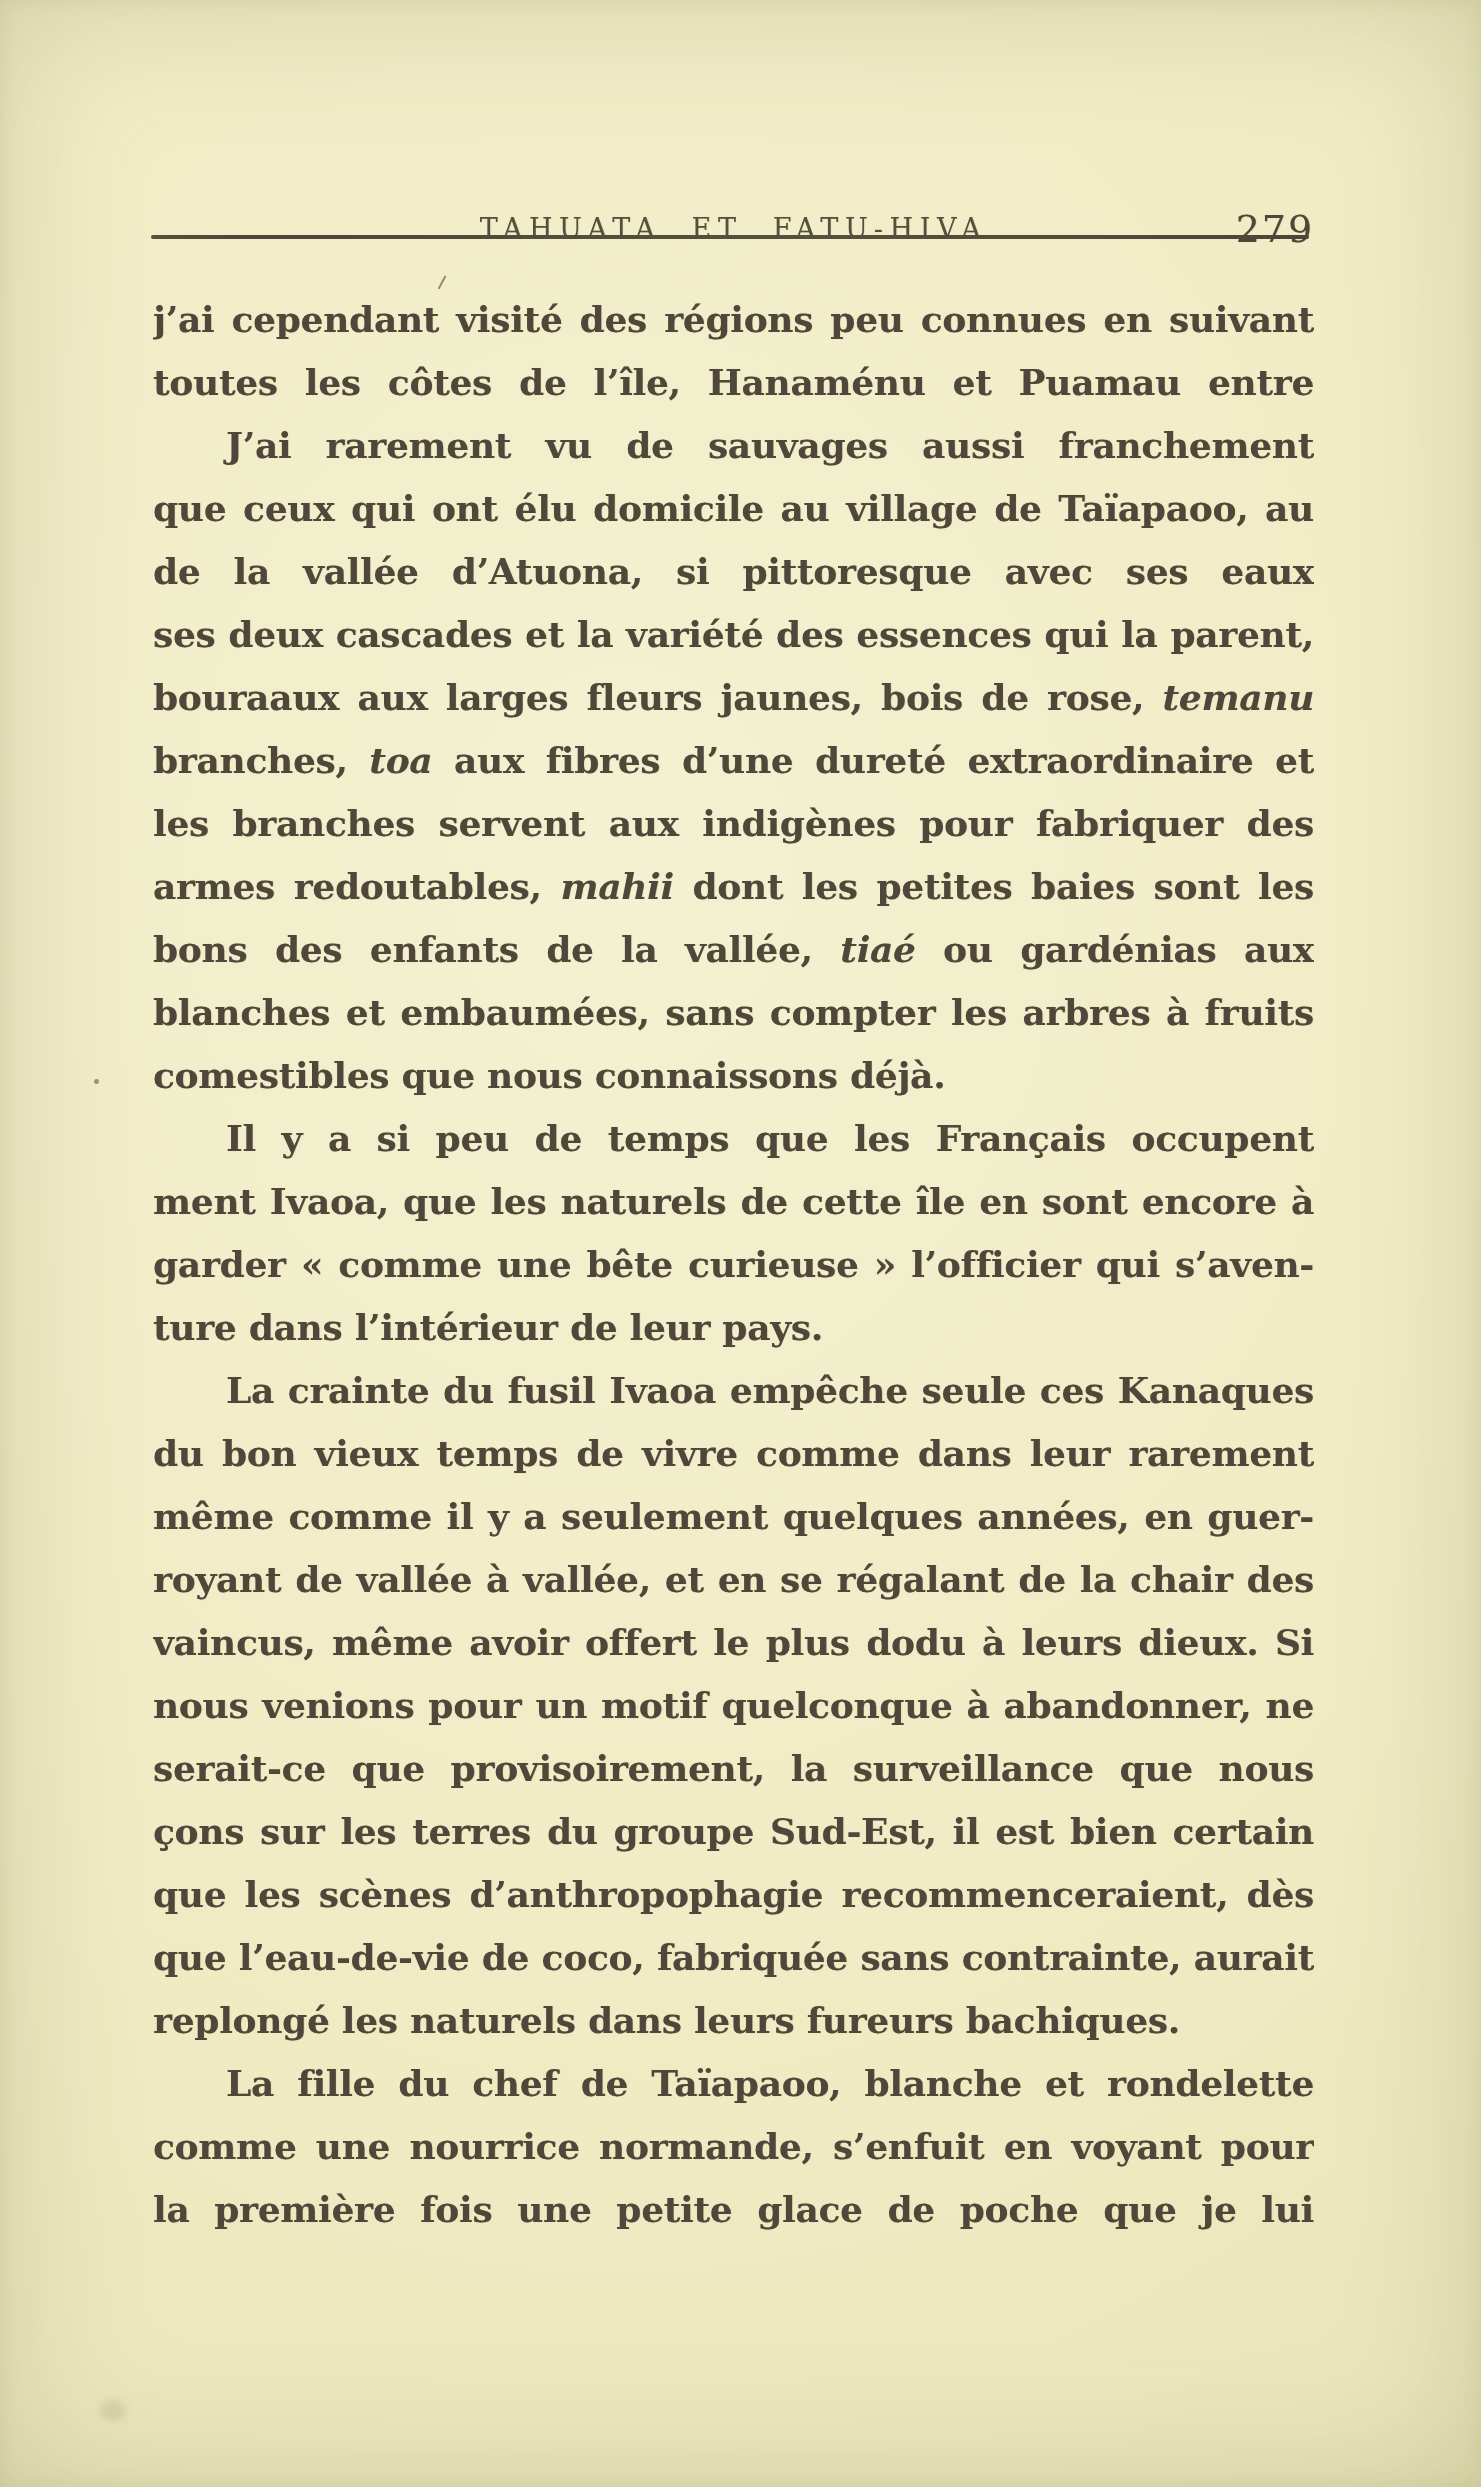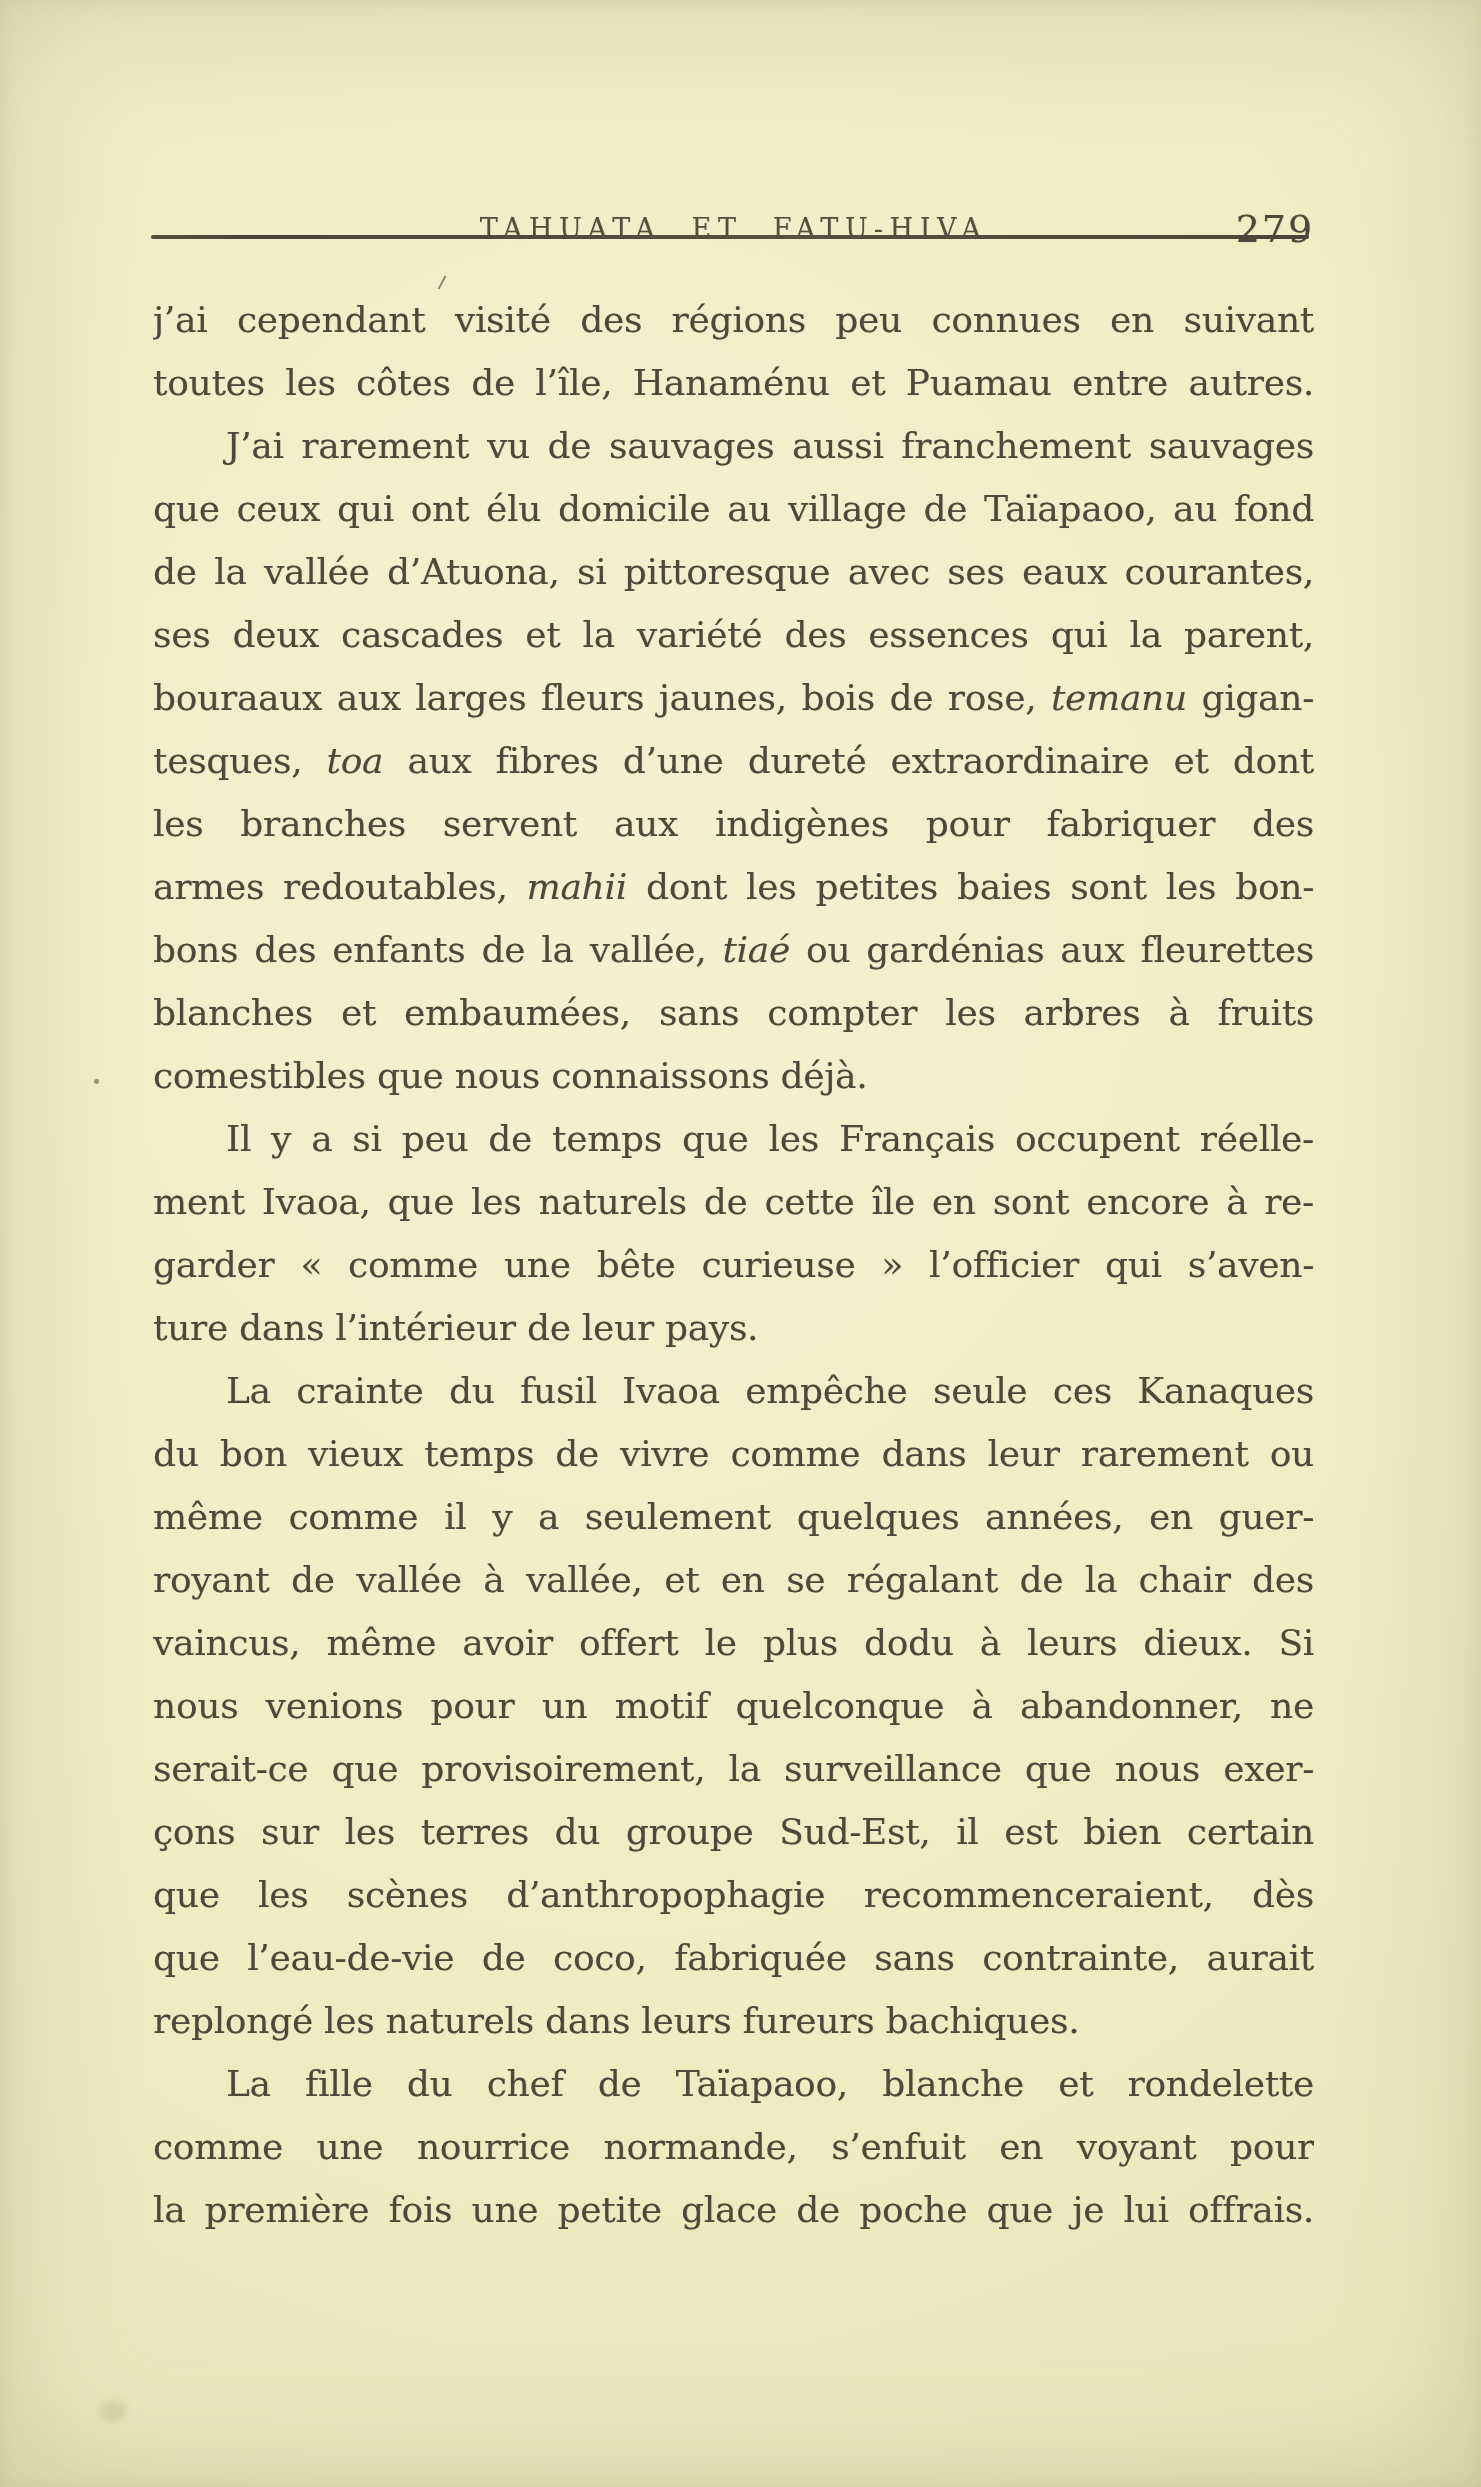--- a/index.html
+++ b/index.html
@@ -34,21 +34,21 @@
     border-radius:1.9px;
   }
   
   .text-block{
     position:absolute;left:153px;top:288px;width:1161px;
     font-size:36px;letter-spacing:-0.3px;
     text-shadow:0.3px 0.3px 0.7px rgba(79,72,58,0.33);
   }
   .line{
     height:63px;line-height:63px;overflow:hidden;
-    text-align:justify;text-align-last:justify;white-space:normal;
+    text-align:justify;text-align-last:justify;white-space:normal;font-weight:bold;
   }
   .line.no-jl{text-align-last:left;}
   .line.indent{padding-left:73px;}
   .it{font-style:italic;}
   
   .speck-dot{
     position:absolute;left:94px;top:1079px;width:4.7px;height:4.7px;
     border-radius:50%;background:rgba(80,74,58,0.55);
   }
   .stray-slash{
@@ -73,21 +73,21 @@
   <div class="header-rule"></div>
 
   <div class="text-block">
       <div class="line"><span>j’ai cependant visité des régions peu connues en suivant</span></div>
       <div class="line"><span>toutes les côtes de l’île, Hanaménu et Puamau entre autres.</span></div>
       <div class="line indent"><span>J’ai rarement vu de sauvages aussi franchement sauvages</span></div>
       <div class="line"><span>que ceux qui ont élu domicile au village de Taïapaoo, au fond</span></div>
       <div class="line"><span>de la vallée d’Atuona, si pittoresque avec ses eaux courantes,</span></div>
       <div class="line"><span>ses deux cascades et la variété des essences qui la parent,</span></div>
       <div class="line"><span>bouraaux aux larges fleurs jaunes, bois de rose, </span><span class="it">temanu</span><span> gigan-</span></div>
-      <div class="line"><span>tesques, </span><span class="it">toa</span><span> aux fibres d’une dureté extraordinaire et dont</span></div>
+      <div class="line"><span>branches, </span><span class="it">toa</span><span> aux fibres d’une dureté extraordinaire et dont</span></div>
       <div class="line"><span>les branches servent aux indigènes pour fabriquer des</span></div>
       <div class="line"><span>armes redoutables, </span><span class="it">mahii</span><span> dont les petites baies sont les bon-</span></div>
       <div class="line"><span>bons des enfants de la vallée, </span><span class="it">tiaé</span><span> ou gardénias aux fleurettes</span></div>
       <div class="line"><span>blanches et embaumées, sans compter les arbres à fruits</span></div>
       <div class="line no-jl"><span>comestibles que nous connaissons déjà.</span></div>
       <div class="line indent"><span>Il y a si peu de temps que les Français occupent réelle-</span></div>
       <div class="line"><span>ment Ivaoa, que les naturels de cette île en sont encore à re-</span></div>
       <div class="line"><span>garder « comme une bête curieuse » l’officier qui s’aven-</span></div>
       <div class="line no-jl"><span>ture dans l’intérieur de leur pays.</span></div>
       <div class="line indent"><span>La crainte du fusil Ivaoa empêche seule ces Kanaques</span></div>

